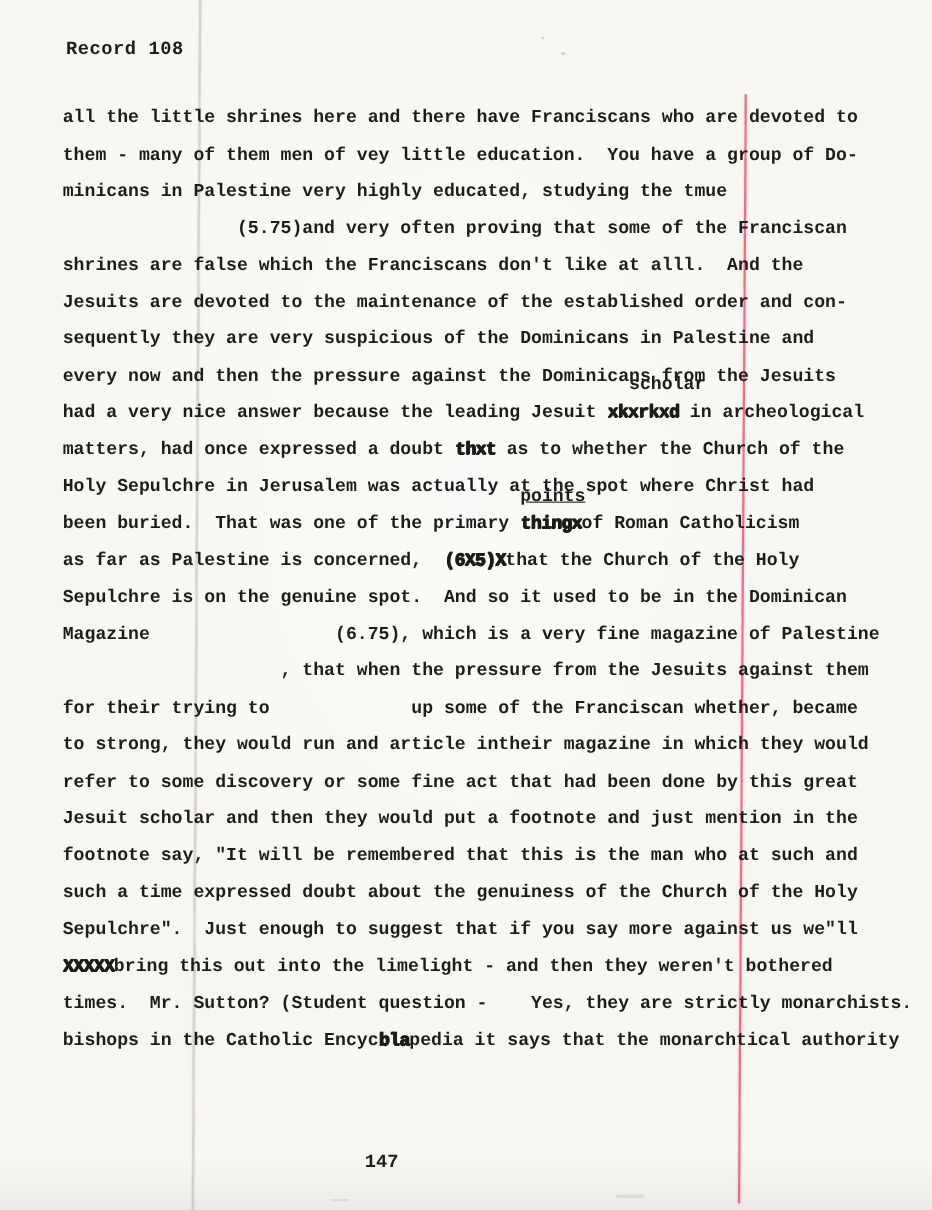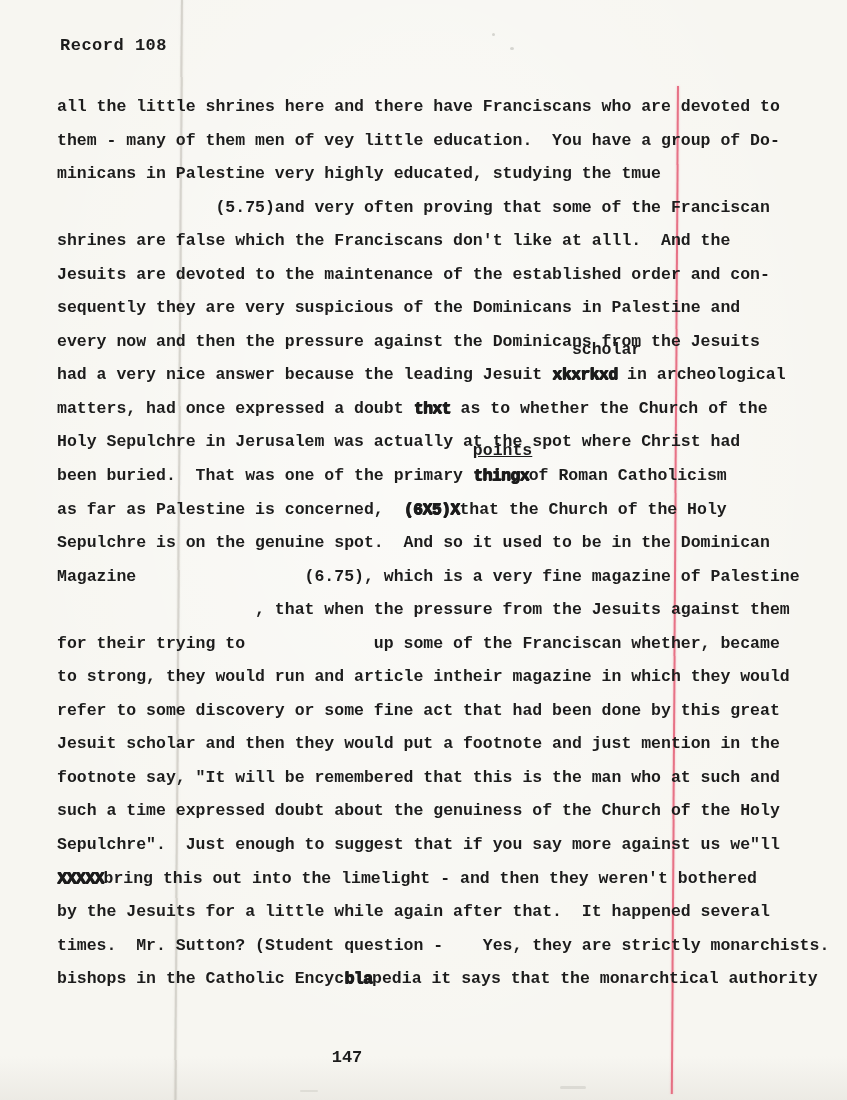--- a/index.html
+++ b/index.html
@@ -110,21 +110,20 @@
       <div class="line"><span>Magazine                 (6.75), which is a very fine magazine of Palestine</span></div>
       <div class="line"><span>                    , that when the pressure from the Jesuits against them</span></div>
       <div class="line"><span>for their trying to             up some of the Franciscan whether, became</span></div>
       <div class="line"><span>to strong, they would run and article intheir magazine in which they would</span></div>
       <div class="line"><span>refer to some discovery or some fine act that had been done by this great</span></div>
       <div class="line"><span>Jesuit scholar and then they would put a footnote and just mention in the</span></div>
       <div class="line"><span>footnote say, "It will be remembered that this is the man who at such and</span></div>
       <div class="line"><span>such a time expressed doubt about the genuiness of the Church of the Holy</span></div>
       <div class="line"><span>Sepulchre".  Just enough to suggest that if you say more against us we"ll</span></div>
       <div class="line"><span class="struck">XXXXX</span><span>bring this out into the limelight - and then they weren't bothered</span></div>
-      <div class="line"><span>by the Jesuits for a little while again after that.  It happened several</span></div>
       <div class="line"><span>times.  Mr. Sutton? (Student question -    Yes, they are strictly monarchists.</span></div>
       <div class="line"><span>bishops in the Catholic Encyc</span><span class="struck">bla</span><span>pedia it says that the monarchtical authority</span></div>
     </div>
 
   <div class="page-number">147</div>
 
   <div class="speck s1"></div>
   <div class="speck s2"></div>
   <div class="speck s3"></div>
   <div class="speck s5"></div>

